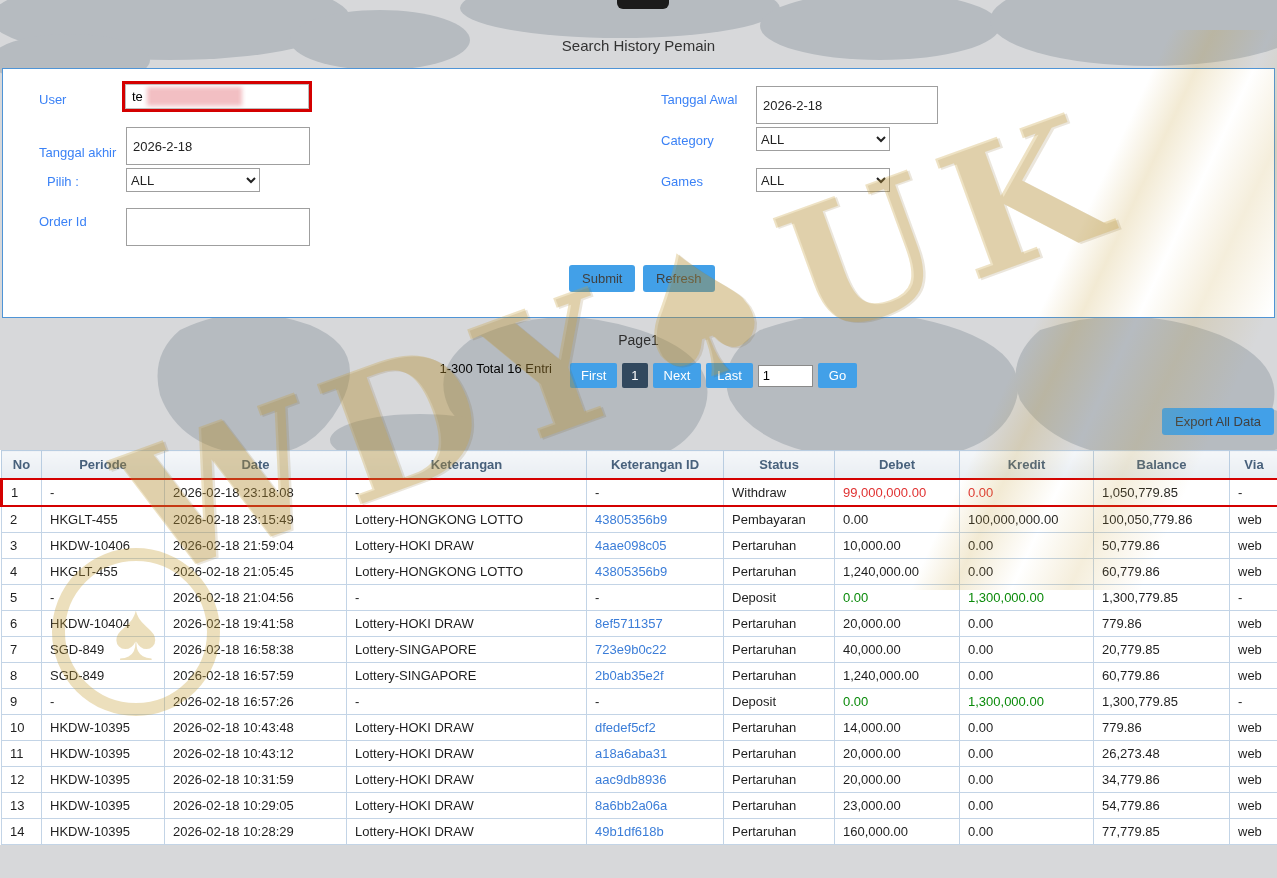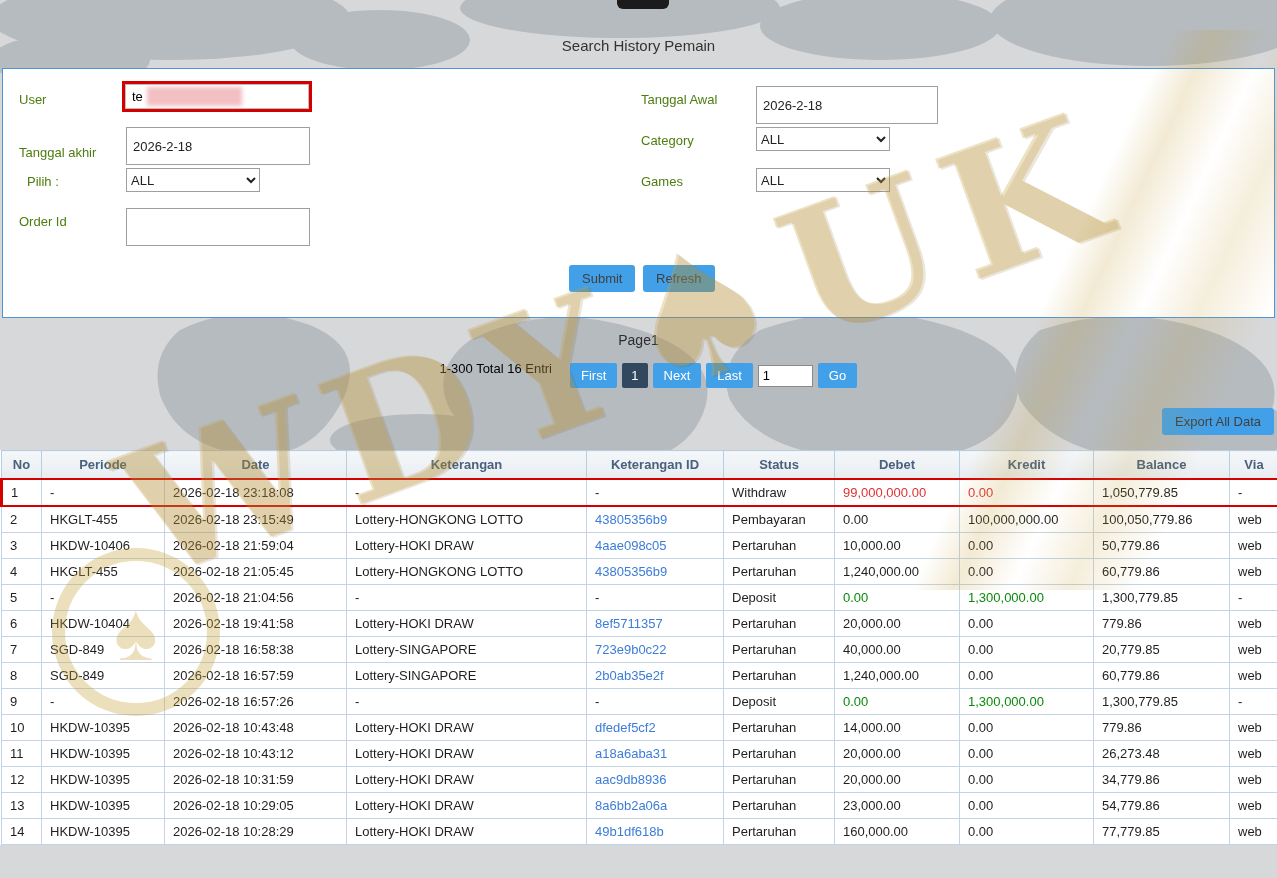--- a/index.html
+++ b/index.html
@@ -6,21 +6,21 @@
   body { font-family:"Liberation Sans", sans-serif; }
   .page { position:relative; width:1277px; height:878px; background:#d7d8da; overflow:hidden; font-family:"Liberation Sans", sans-serif; }
 
   .map-bg { position:absolute; left:0; top:0; z-index:0; }
   .top-notch { position:absolute; left:617px; top:0; width:52px; height:9px; background:#1b1b1b; border-radius:0 0 6px 6px; z-index:40; }
 
   .page-title { position:absolute; left:0; right:0; top:37px; text-align:center; font-size:15px; font-weight:normal; color:#333; z-index:10; }
 
   
   .form-panel { position:absolute; left:2px; right:2px; top:68px; height:250px; background:#fff; border:1px solid #4f94d6; z-index:10; }
-  .flabel { position:absolute; font-size:13px; color:#4d7c0f; }
+  .flabel { position:absolute; font-size:13px; color:#3b82f6;margin-left:20px; }
   .tinput { position:absolute; height:24px; border:1px solid #9f9f9f; font-size:13px; padding:18px 6px; background:#fff; color:#222; font-family:"Liberation Sans", sans-serif; }
   .tselect { position:absolute; height:24px; border:1px solid #9f9f9f; font-size:13px; background:#fff; color:#222; font-family:"Liberation Sans", sans-serif; }
 
   .user-box { position:absolute; left:119px; top:12px; width:190px; height:31px; border:3px solid #d40000; background:#fff; }
   .user-box input { width:100%; height:100%; border:1px solid #bdbdbd; font-size:13px; padding:2px 6px; font-family:"Liberation Sans", sans-serif; }
   .redaction { position:absolute; left:22px; top:3px; width:95px; height:19px; background:rgba(238,170,175,0.75); filter:blur(2px); pointer-events:none; }
 
   .btn { display:inline-block; background:#42a0e8; color:#404040; border:none; border-radius:3px; font-size:13px; padding:6px 13px; cursor:pointer; font-family:"Liberation Sans", sans-serif; }
   .submit-btn { position:absolute; left:566px; top:196px; }
   .refresh-btn { position:absolute; left:640px; top:196px;text-align:center; }

